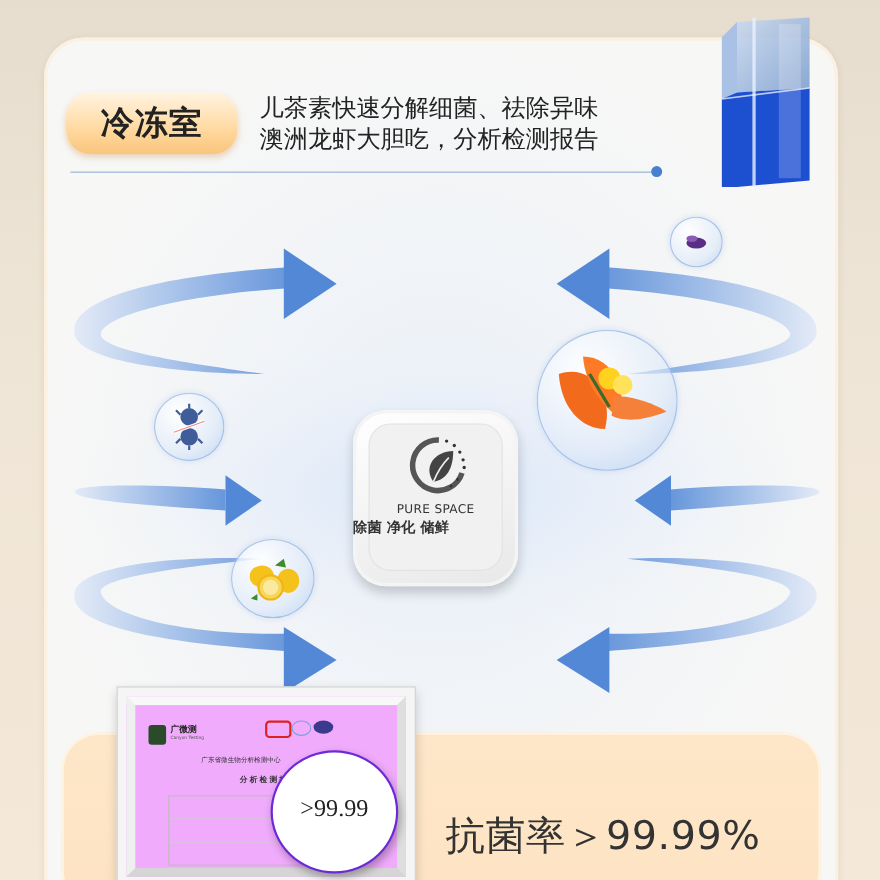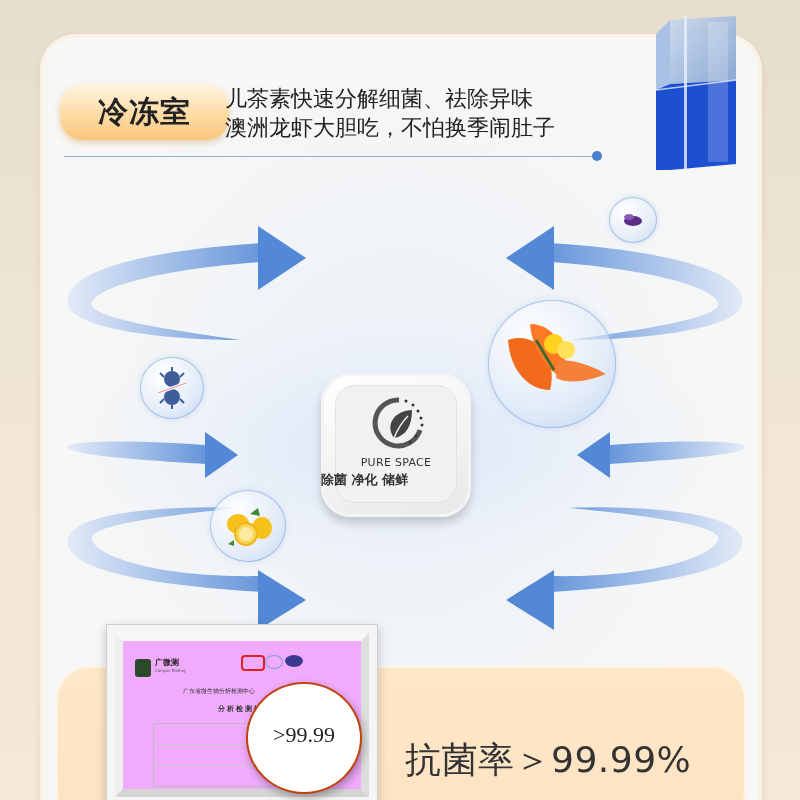--- a/index.html
+++ b/index.html
@@ -4,30 +4,30 @@
 <style>
   html,body{margin:0;padding:0;}
   body{width:800px;height:800px;overflow:hidden;position:relative;
     background:linear-gradient(180deg,#e6ddcf 0%,#efe5d6 40%,#f4e8d8 100%);
     font-family:"DejaVu Sans","Liberation Sans",sans-serif;}
   .card{position:absolute;left:40px;top:34px;width:722px;height:800px;
     border-radius:36px;background:#f7f7f6;
     box-shadow:0 0 0 3px #fbf0e2 inset, 0 2px 6px rgba(150,120,80,0.15);}
   .card::before{content:"";position:absolute;inset:0;border-radius:36px;
     background:radial-gradient(ellipse at 50% 50%, rgba(225,235,250,0.6), rgba(247,247,246,0) 70%);}
-  .tag{position:absolute;left:60px;top:84px;width:169px;height:56px;border-radius:22px;
+  .tag{position:absolute;left:60px;top:84px;width:156px;height:56px;border-radius:22px;
     background:linear-gradient(180deg,#fff4e2 0%,#ffd9a0 60%,#f9c57c 100%);
     box-shadow:0 3px 6px rgba(200,140,60,0.35);display:flex;align-items:center;justify-content:center;
     font-size:30px;font-weight:bold;color:#222;letter-spacing:1px;}
-  .desc{position:absolute;left:225px;top:84px;font-size:22px;color:#222;line-height:29px;}
+  .desc{position:absolute;left:236px;top:84px;font-size:22px;color:#222;line-height:29px;}
   .rule{position:absolute;left:64px;top:156px;width:532px;height:1px;background:#8fb0d8;}
   .rule-dot{position:absolute;left:592px;top:151px;width:10px;height:10px;border-radius:50%;background:#4a7fd0;}
   .fridge{position:absolute;left:656px;top:14px;width:84px;height:156px;}
   svg.flow{position:absolute;left:0;top:0;}
-  .device{position:absolute;left:321px;top:373px;width:150px;height:144px;border-radius:30px;
+  .device{position:absolute;left:321px;top:373px;width:150px;height:160px;border-radius:30px;
     background:linear-gradient(160deg,#ffffff,#e8e8e8);box-shadow:0 6px 10px rgba(0,0,0,0.18), inset 0 0 0 3px #f4f4f4;}
   .device-inner{position:absolute;left:14px;top:12px;right:14px;bottom:14px;border-radius:20px;
     border:1px solid #e2e2e2;background:#f1f1f1;}
   .logo{position:absolute;left:51px;top:23px;width:54px;height:54px;}
   .pure{position:absolute;left:0;right:0;top:83px;text-align:center;font-size:11px;color:#333;letter-spacing:0.3px;}
   .slogan{position:absolute;left:0;right:0;top:98px;text-align:left;font-size:13px;color:#333;font-weight:bold;}
   .bubble{position:absolute;border-radius:50%;
     background:radial-gradient(circle at 35% 30%, rgba(255,255,255,0.95), rgba(220,232,248,0.6) 60%, rgba(170,200,240,0.7) 100%);
     box-shadow:inset 0 0 0 1px rgba(140,175,225,0.7), 0 0 6px rgba(160,190,230,0.4);}
   .bottom-panel{position:absolute;left:56px;top:666px;width:690px;height:160px;border-radius:34px;
@@ -39,21 +39,21 @@
     border:8px solid #e8e8e8;border-color:#f8f8f8 #dedede #d5d5d5 #efefef;background:#f0abfc;}
   .cert-logo{position:absolute;left:12px;top:18px;width:16px;height:18px;background:#2a4a2a;border-radius:3px;}
   .cert-name{position:absolute;left:32px;top:16px;font-size:8px;font-weight:bold;color:#222;}
   .cert-sub{position:absolute;left:32px;top:27px;font-size:4px;color:#555;}
   .cert-title{position:absolute;left:60px;top:46px;font-size:6px;color:#333;}
   .cert-title2{position:absolute;left:95px;top:63px;font-size:7px;font-weight:bold;color:#333;letter-spacing:2px;}
   .cert-table{position:absolute;left:30px;top:82px;width:130px;height:62px;border:1px solid #bbb;}
   .cert-row{height:20px;border-bottom:1px solid #ccc;}
   .badge{position:absolute;top:14px;height:12px;border-radius:50%;}
   .mag{position:absolute;left:246px;top:682px;width:112px;height:108px;border-radius:50%;
-    background:#fff;border:2px solid #c2410c;box-shadow:2px 4px 8px rgba(0,0,0,0.3);}
+    background:#fff;border:2px solid #6d28d9;box-shadow:2px 4px 8px rgba(0,0,0,0.3);}
   .mag span{position:absolute;left:0;right:0;top:38px;text-align:center;
     font-family:"Liberation Serif","DejaVu Serif",serif;font-size:22px;color:#222;}
 </style>
 </head>
 <body>
 
 <div class="card"></div>
 
 <svg class="fridge" viewBox="0 0 84 156">
   <defs>
@@ -66,21 +66,21 @@
   <polygon points="0,20 14,6 14,70 0,76" fill="#a9c1e4"></polygon>
   <polygon points="0,76 14,70 80,66 80,150 14,156 0,156" fill="#1d4fd1"></polygon>
   <rect x="28" y="2" width="3" height="154" fill="#e8f0ff" opacity="0.8"></rect>
   <line x1="0" y1="76" x2="80" y2="66" stroke="#fff" stroke-width="1.5" opacity="0.7"></line>
   <rect x="52" y="8" width="20" height="140" fill="#ffffff" opacity="0.2"></rect>
 </svg>
 
 <div class="tag">冷冻室</div>
 <div class="desc">
   <div>儿茶素快速分解细菌、祛除异味</div>
-  <div>澳洲龙虾大胆吃，不怕换季闹肚子</div>
+  <div>澳洲龙虾大胆吃，分析检测报告</div>
 </div>
 <div class="rule"></div>
 <div class="rule-dot"></div>
 
 <svg class="flow" width="800" height="800">
   <defs>
     <linearGradient id="ar" x1="0" y1="0" x2="1" y2="0">
       <stop offset="0" stop-color="#dfe8f7"></stop>
         <stop offset="1" stop-color="#4f86d6"></stop>
     </linearGradient>

